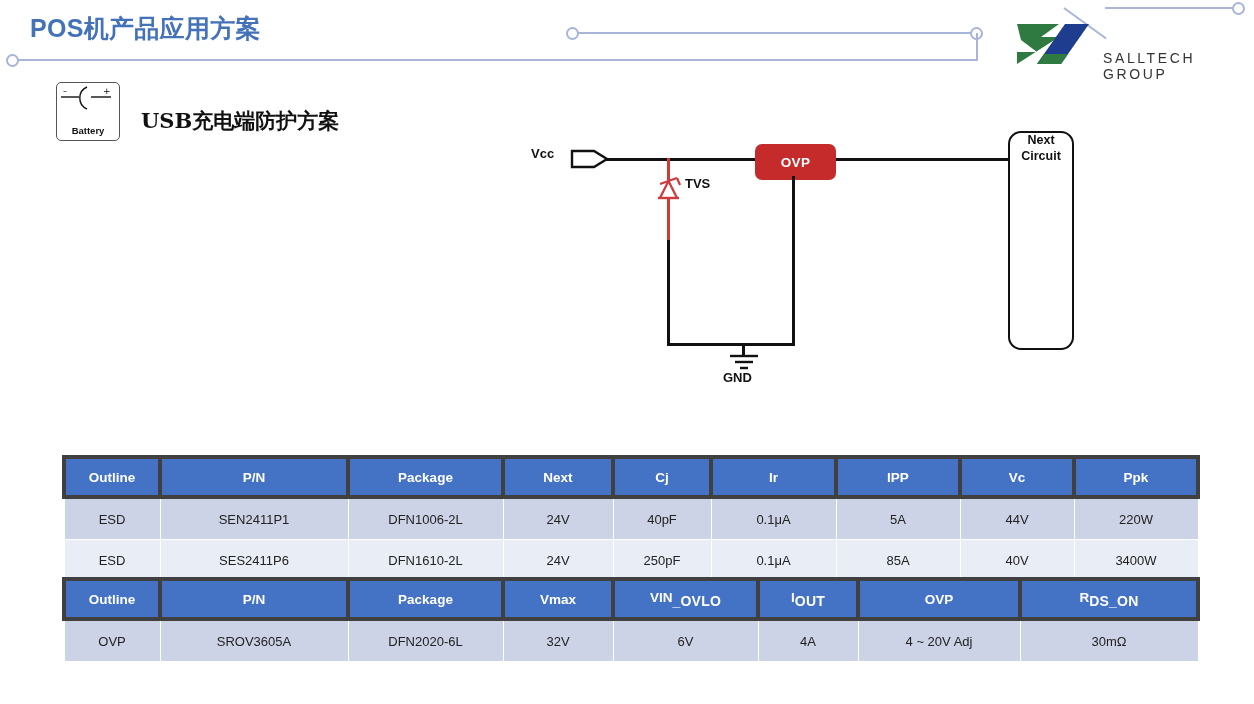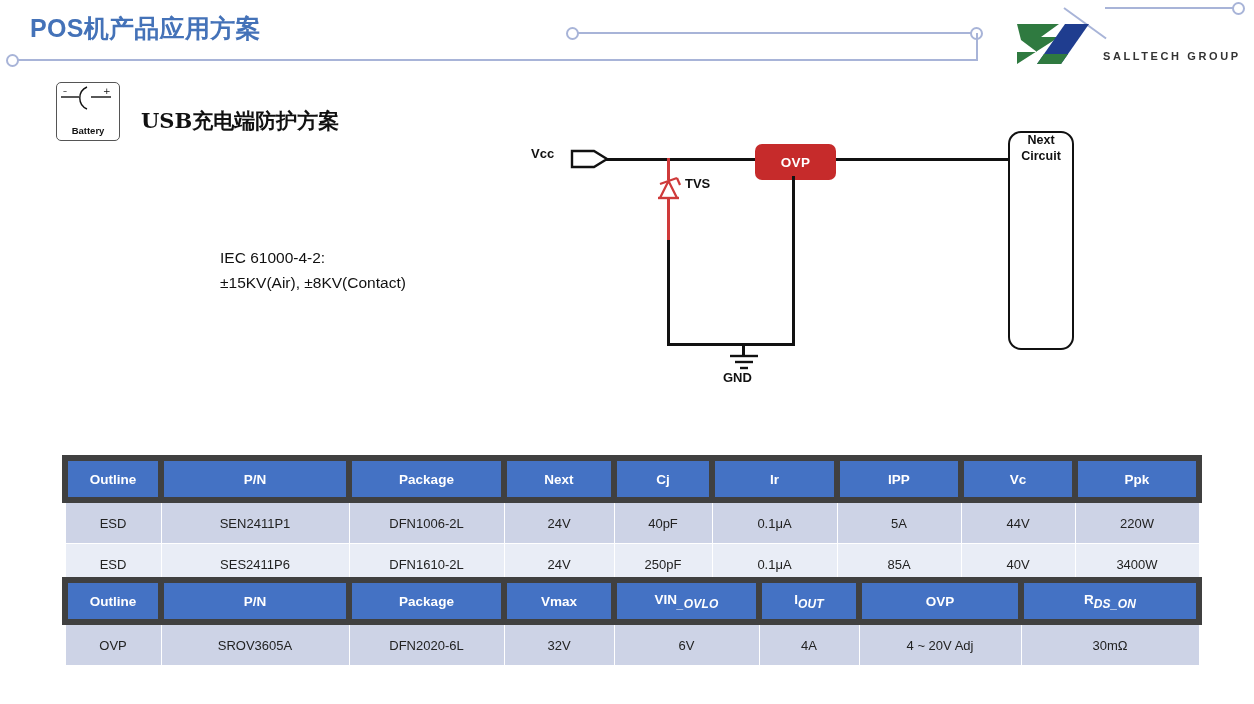--- a/index.html
+++ b/index.html
@@ -29,21 +29,21 @@
   
   .logo{position:absolute;left:1013px;top:20px;width:232px;height:48px;}
   .logo-mark{position:absolute;left:0;top:2px;width:80px;height:44px;}
   .logo-cn{
     position:absolute;left:88px;top:-1px;
     font-size:26px;font-weight:bold;color:#1a1a1a;letter-spacing:4px;
     font-family:"DejaVu Sans","Liberation Sans",sans-serif;
   }
   .logo-en{
     position:absolute;left:90px;top:30px;
-    font-size:11px;color:#333;letter-spacing:2.6px;font-weight:700;
+    font-size:14px;color:#333;letter-spacing:2.6px;font-weight:400;
   }
 
   
   .battery-box{
     position:absolute;left:56px;top:82px;width:62px;height:57px;
     border:1.3px solid #555;border-radius:5px;background:#fff;
   }
   .battery-label{
     position:absolute;left:0;right:0;bottom:4px;text-align:center;
     font-size:9.5px;font-weight:bold;color:#111;
@@ -81,31 +81,31 @@
   }
   .lbl{position:absolute;font-weight:bold;color:#111;}
   .lbl-vcc{left:11px;top:26px;font-size:13px;}
   .lbl-tvs{left:165px;top:56px;font-size:13px;}
   .lbl-gnd{left:203px;top:250px;font-size:13px;}
 
   
   .tbl{position:absolute;border-collapse:collapse;table-layout:fixed;}
   .tbl th{
     background:#4472c4;color:#fff;font-size:13.5px;font-weight:bold;
-    height:36px;text-align:center;border:6px solid #404040;padding:0;
+    height:36px;text-align:center;border:4px solid #404040;padding:0;
   }
   .tbl td{
     font-size:13px;color:#222;height:40px;text-align:center;
     border:1px solid #fff;padding:0;
   }
   .tbl tr.r-odd td{background:#cdd3e6;}
   .tbl tr.r-even td{background:#e9edf6;}
   #table-esd{left:62px;top:455px;width:1134px;}
   #table-ovp{left:62px;top:577px;width:1134px;}
-  .sub{font-size:12px;vertical-align:sub;letter-spacing:.2px;font-style:italic;}
+  .sub{font-size:14px;vertical-align:sub;letter-spacing:.2px;}
 </style>
 </head>
 <body>
 
 <div id="slide">
 
   <div class="trace" style="left:1105px;top:7px;width:130px;height:2px;"></div>
   <div class="trace-dot" style="left:1232px;top:2px;"></div>
 
   <div class="trace-diag" style="left:1064px;top:7px;width:52px;transform:rotate(36deg);"></div>
@@ -135,24 +135,20 @@
       <line x1="34" y1="14" x2="54" y2="14" stroke="#111" stroke-width="1.4"></line>
       <path d="M30 4 A12 12 0 0 0 30 26" fill="none" stroke="#111" stroke-width="1.4"></path>
       <text x="6" y="11" font-size="8" fill="#111" font-family="DejaVu Sans, sans-serif">–</text>
       <text x="46" y="11" font-size="9" fill="#111" font-family="DejaVu Sans, sans-serif">+</text>
     </svg>
     <div class="battery-label">Battery</div>
   </div>
 
   <div class="section-heading">USB充电端防护方案</div>
 
-  <div class="spec-note">
-    <div>IEC 61000-4-2:</div>
-    <div>±15KV(Air), ±8KV(Contact)</div>
-  </div>
 
   <div class="circuit">
 
     <div class="lbl lbl-vcc">Vcc</div>
     <svg style="position:absolute;left:50px;top:28px;" width="40" height="22" viewBox="0 0 40 22" xmlns="http://www.w3.org/2000/svg">
       <polygon points="2,3 24,3 37,11 24,19 2,19" fill="#fff" stroke="#111" stroke-width="2.4"></polygon>
     </svg>
 
     <div class="wire" style="left:86px;top:38px;width:152px;height:3px;"></div>
 

